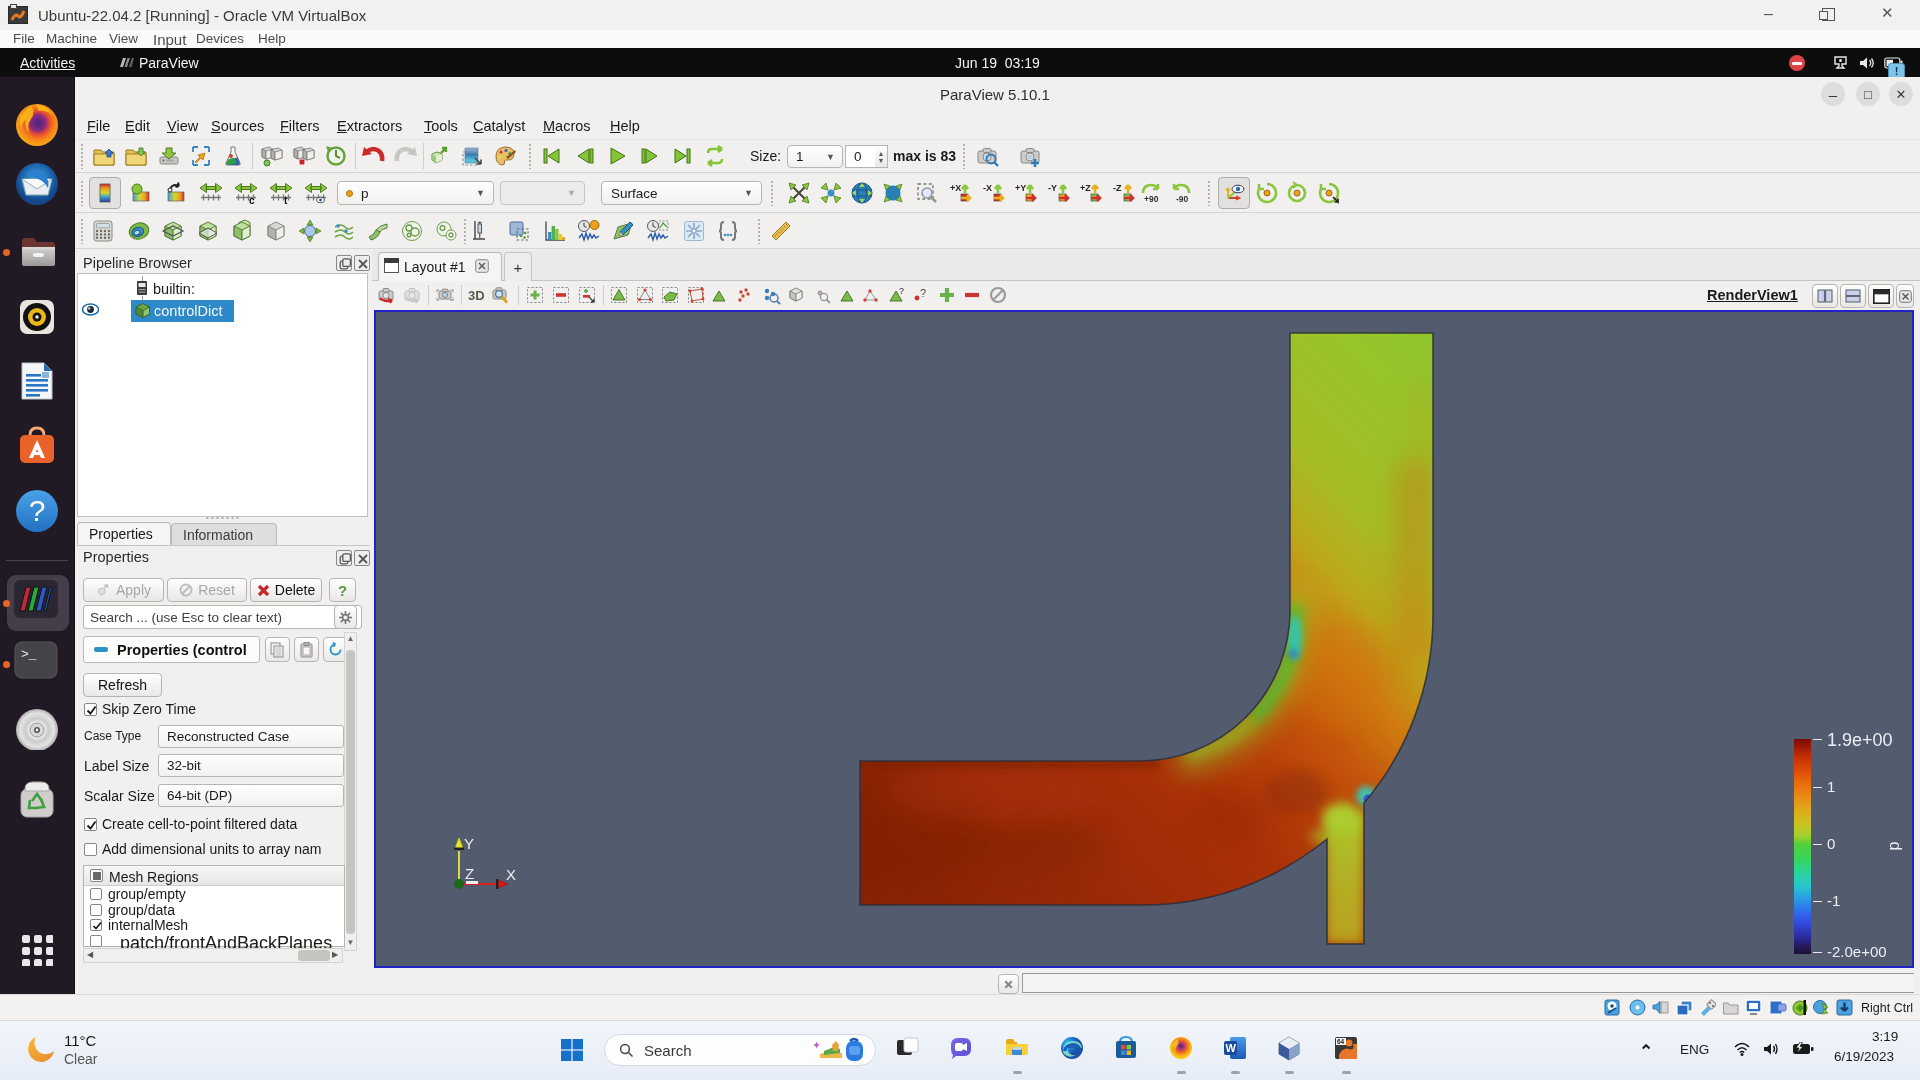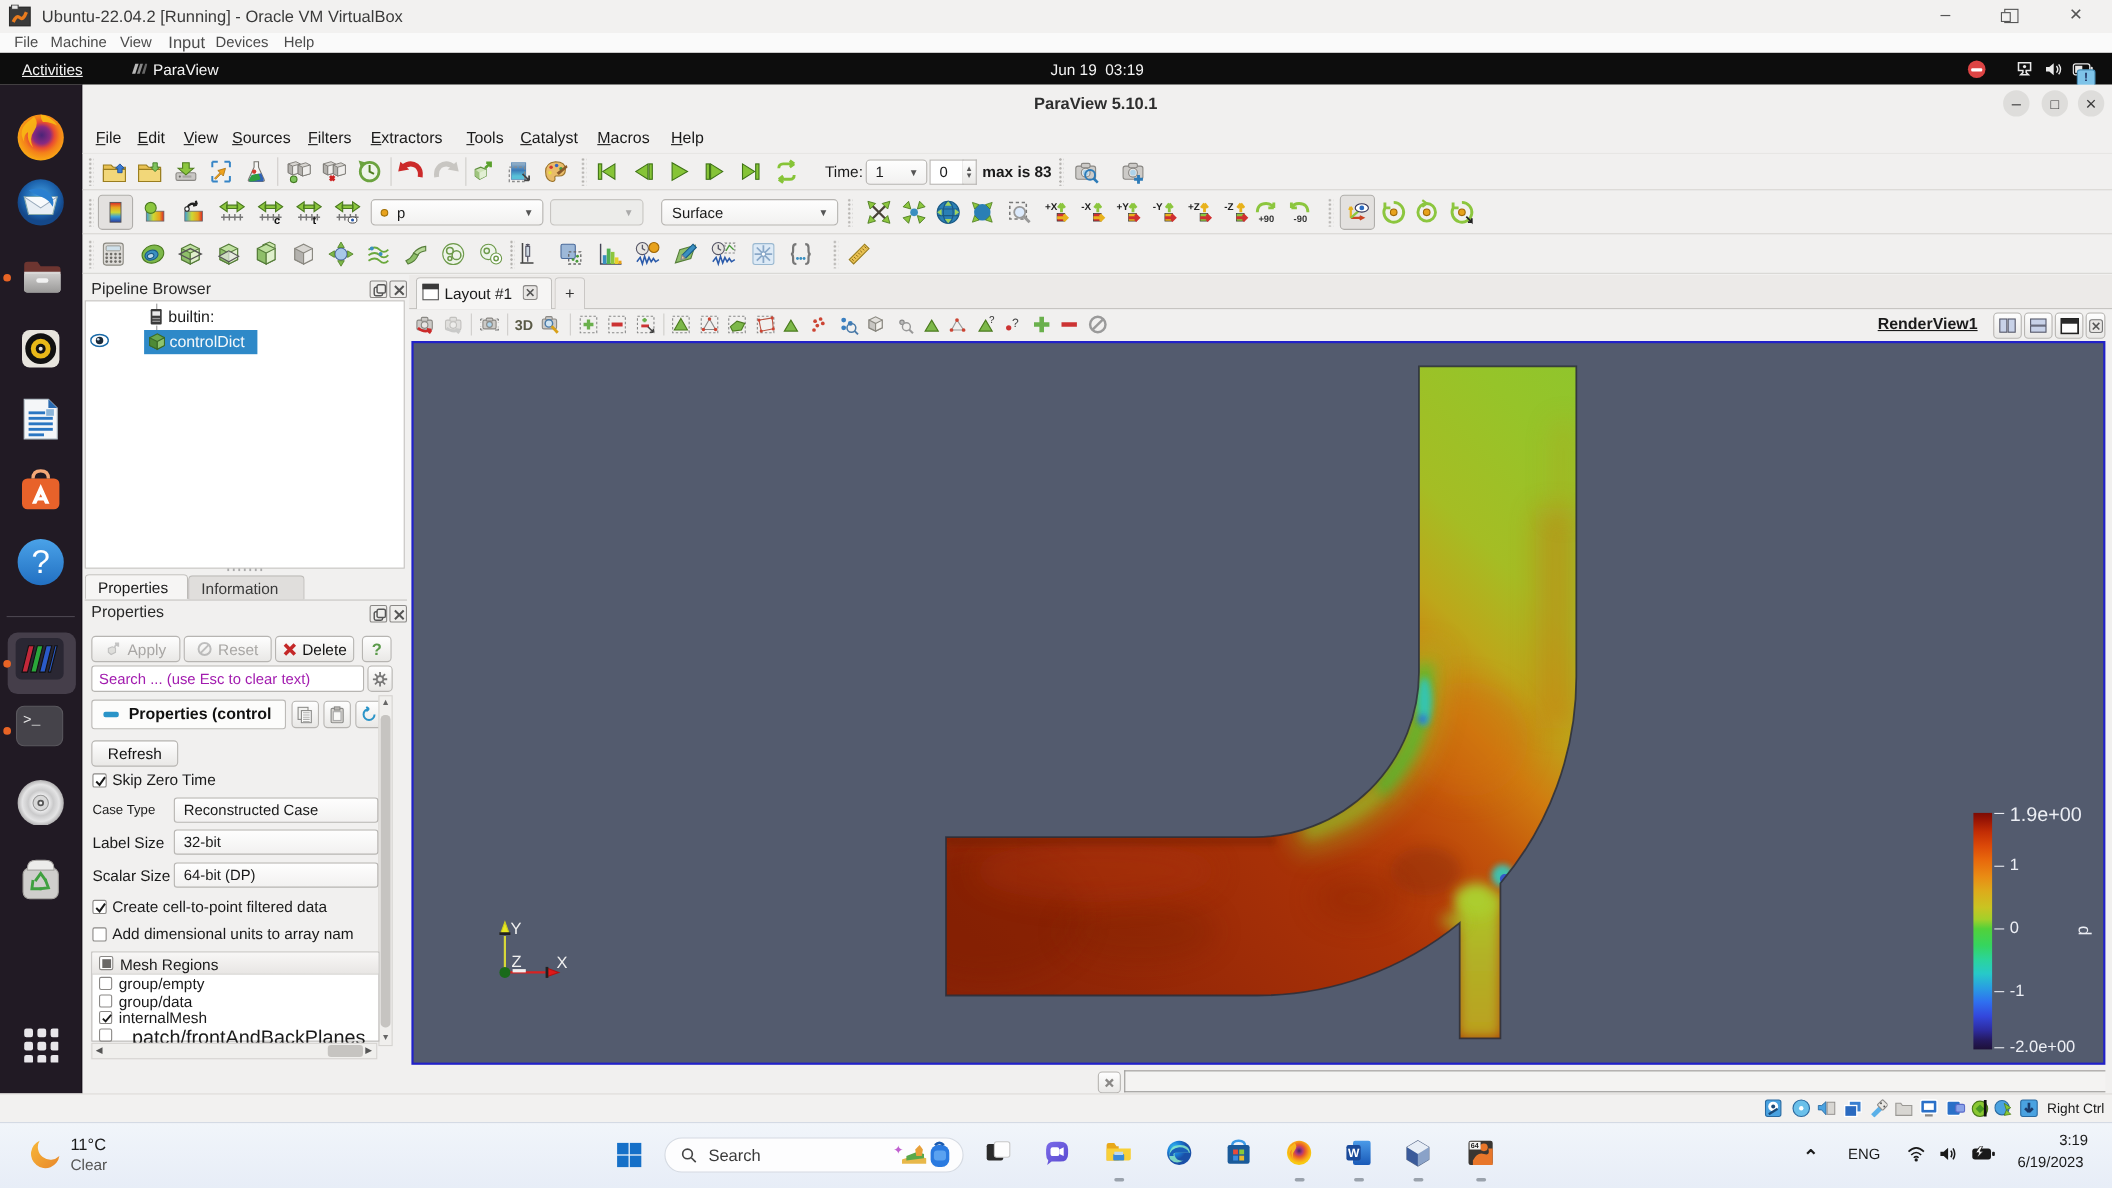--- a/index.html
+++ b/index.html
@@ -215,21 +215,21 @@
       <rect x="25" y="1" width="8" height="8" rx="2" fill="#e8e6ea"></rect>
       <rect x="1" y="13" width="8" height="8" rx="2" fill="#e8e6ea"></rect>
       <rect x="13" y="13" width="8" height="8" rx="2" fill="#e8e6ea"></rect>
       <rect x="25" y="13" width="8" height="8" rx="2" fill="#e8e6ea"></rect>
       <rect x="1" y="25" width="8" height="8" rx="2" fill="#e8e6ea"></rect>
       <rect x="13" y="25" width="8" height="8" rx="2" fill="#e8e6ea"></rect>
       <rect x="25" y="25" width="8" height="8" rx="2" fill="#e8e6ea"></rect>
     </svg>
   </div>
 <div class="a" style="left:75px;top:77px;width:1845px;height:917px;background:#f1f0ef;"></div>
-<div class="a" style="left:940px;top:86px;white-space:nowrap;font-size:15px;font-weight:bold;color:#2e2e2e;">ParaView 5.10.1</div>
+<div class="a" style="left:940px;top:86px;white-space:nowrap;font-size:15px;font-weight:normal;color:#2e2e2e;">ParaView 5.10.1</div>
 <div class="a" style="left:1821px;top:82px;width:24px;height:24px;background:#dedddb;border-radius:50%;display:flex;align-items:center;justify-content:center;font-size:15px;color:#3a3a3a;">–</div>
 <div class="a" style="left:1856px;top:82px;width:24px;height:24px;background:#dedddb;border-radius:50%;display:flex;align-items:center;justify-content:center;font-size:13px;color:#3a3a3a;">□</div>
 <div class="a" style="left:1889px;top:82px;width:24px;height:24px;background:#dedddb;border-radius:50%;display:flex;align-items:center;justify-content:center;font-size:13px;color:#3a3a3a;">✕</div>
 <div class="a" style="left:87px;top:118px;white-space:nowrap;font-size:14.5px;color:#1a1a1a;"><u style="text-decoration-thickness:1px;">F</u>ile</div>
 <div class="a" style="left:125px;top:118px;white-space:nowrap;font-size:14.5px;color:#1a1a1a;"><u style="text-decoration-thickness:1px;">E</u>dit</div>
 <div class="a" style="left:167px;top:118px;white-space:nowrap;font-size:14.5px;color:#1a1a1a;"><u style="text-decoration-thickness:1px;">V</u>iew</div>
 <div class="a" style="left:211px;top:118px;white-space:nowrap;font-size:14.5px;color:#1a1a1a;"><u style="text-decoration-thickness:1px;">S</u>ources</div>
 <div class="a" style="left:280px;top:118px;white-space:nowrap;font-size:14.5px;color:#1a1a1a;"><u style="text-decoration-thickness:1px;">F</u>ilters</div>
 <div class="a" style="left:337px;top:118px;white-space:nowrap;font-size:14.5px;color:#1a1a1a;"><u style="text-decoration-thickness:1px;">E</u>xtractors</div>
 <div class="a" style="left:424px;top:118px;white-space:nowrap;font-size:14.5px;color:#1a1a1a;"><u style="text-decoration-thickness:1px;">T</u>ools</div>
@@ -390,21 +390,21 @@
     <svg width="24" height="24" viewBox="0 0 24 24">
       <path d="M5 5 L5 19 L16 12 Z" fill="#86c437" stroke="#3f7316"></path>
       <rect x="17" y="5" width="3" height="14" fill="#86c437" stroke="#3f7316"></rect>
     </svg>
   </div>
 <div class="a" style="left:702.5px;top:144px;width:24px;height:24px;">
     <svg width="24" height="24" viewBox="0 0 24 24">
       <path d="M5 9 Q5 5 9 5 L19 5 M19 5 L15 2 M19 5 L15 8 M19 15 Q19 19 15 19 L5 19 M5 19 L9 16 M5 19 L9 22" stroke="#86c437" stroke-width="2.6" fill="none"></path>
     </svg>
   </div>
-<div class="a" style="left:750px;top:148px;white-space:nowrap;font-size:14px;color:#1a1a1a;">Time:</div>
+<div class="a" style="left:750px;top:148px;white-space:nowrap;font-size:14px;color:#1a1a1a;">Size:</div>
 <div class="a combo" style="left:787px;top:145px;width:56px;height:23px;display:flex;align-items:center;padding-left:8px;font-size:13.5px;color:#1a1a1a;">1<span style="margin-left:auto;margin-right:7px;font-size:9px;color:#555;">▼</span></div>
 <div class="a w" style="left:845px;top:145px;width:31px;height:23px;display:flex;align-items:center;padding-left:8px;font-size:13.5px;color:#1a1a1a;">0</div>
 <div class="a" style="left:875px;top:145px;width:13px;height:23px;border:1px solid #b7b5b2;border-left:none;background:linear-gradient(#fdfdfd,#e9e8e6);font-size:7px;color:#555;display:flex;flex-direction:column;align-items:center;justify-content:center;">
     <span>▲</span>
     <span>▼</span>
   </div>
 <div class="a" style="left:893px;top:148px;white-space:nowrap;font-size:14px;font-weight:bold;color:#1a1a1a;">max is 83</div>
 <div class="a hnd" style="left:962px;top:143px;width:5px;height:26px;"></div>
 <div class="a" style="left:975px;top:144px;width:24px;height:24px;">
     <svg width="24" height="24" viewBox="0 0 24 24">
@@ -898,21 +898,21 @@
       <path d="M8 5 L11 2 M8.5 2 L11.5 2 L11.5 5" stroke="#9a9a9a" stroke-width="1.6" fill="none"></path>
     </svg>Apply</div>
 <div class="a btn" style="left:167px;top:578px;width:80px;height:24px;display:flex;align-items:center;justify-content:center;color:#a8a6a4;font-size:14px;"><svg width="14" height="14" viewBox="0 0 14 14" style="margin-right:5px;opacity:0.6">
       <circle cx="7" cy="7" r="5.5" fill="none" stroke="#999" stroke-width="1.8"></circle>
       <path d="M3.5 10.5 L10.5 3.5" stroke="#999" stroke-width="1.8"></path>
     </svg>Reset</div>
 <div class="a btn" style="left:250px;top:578px;width:72px;height:24px;display:flex;align-items:center;justify-content:center;color:#111;font-size:14px;"><svg width="13" height="13" viewBox="0 0 13 13" style="margin-right:5px">
       <path d="M2 2 L11 11 M11 2 L2 11" stroke="#c42828" stroke-width="3.2"></path>
     </svg>Delete</div>
 <div class="a btn" style="left:329px;top:578px;width:27px;height:24px;display:flex;align-items:center;justify-content:center;color:#5a9a4a;font-size:15px;font-weight:bold;">?</div>
-<div class="a w" style="left:83px;top:605px;width:248px;height:24px;border-radius:3px;display:flex;align-items:center;padding-left:6px;color:#a21caf;font-size:13.5px;">Search ... (use Esc to clear text)</div>
+<div class="a w" style="left:83px;top:605px;width:279px;height:24px;border-radius:3px;display:flex;align-items:center;padding-left:6px;color:#404040;font-size:13.5px;">Search ... (use Esc to clear text)</div>
 <div class="a btn" style="left:334px;top:605px;width:23px;height:24px;display:flex;align-items:center;justify-content:center;">
     <svg width="15" height="15" viewBox="0 0 15 15">
       <circle cx="7.5" cy="7.5" r="3" fill="none" stroke="#777" stroke-width="1.4"></circle>
       <g stroke="#777" stroke-width="1.6">
         <line x1="7.5" y1="7.5" x2="14.0" y2="7.5"></line>
         <line x1="7.5" y1="7.5" x2="12.098023749586797" y2="12.094363677184878"></line>
         <line x1="7.5" y1="7.5" x2="7.5051761236197665" y2="13.999997939056925"></line>
         <line x1="7.5" y1="7.5" x2="2.909299308669966" y2="12.10168090621481"></line>
         <line x1="7.5" y1="7.5" x2="1.000008243770993" y2="7.510352243957164"></line>
         <line x1="7.5" y1="7.5" x2="2.8946648552502268" y2="2.912965205654901"></line>

